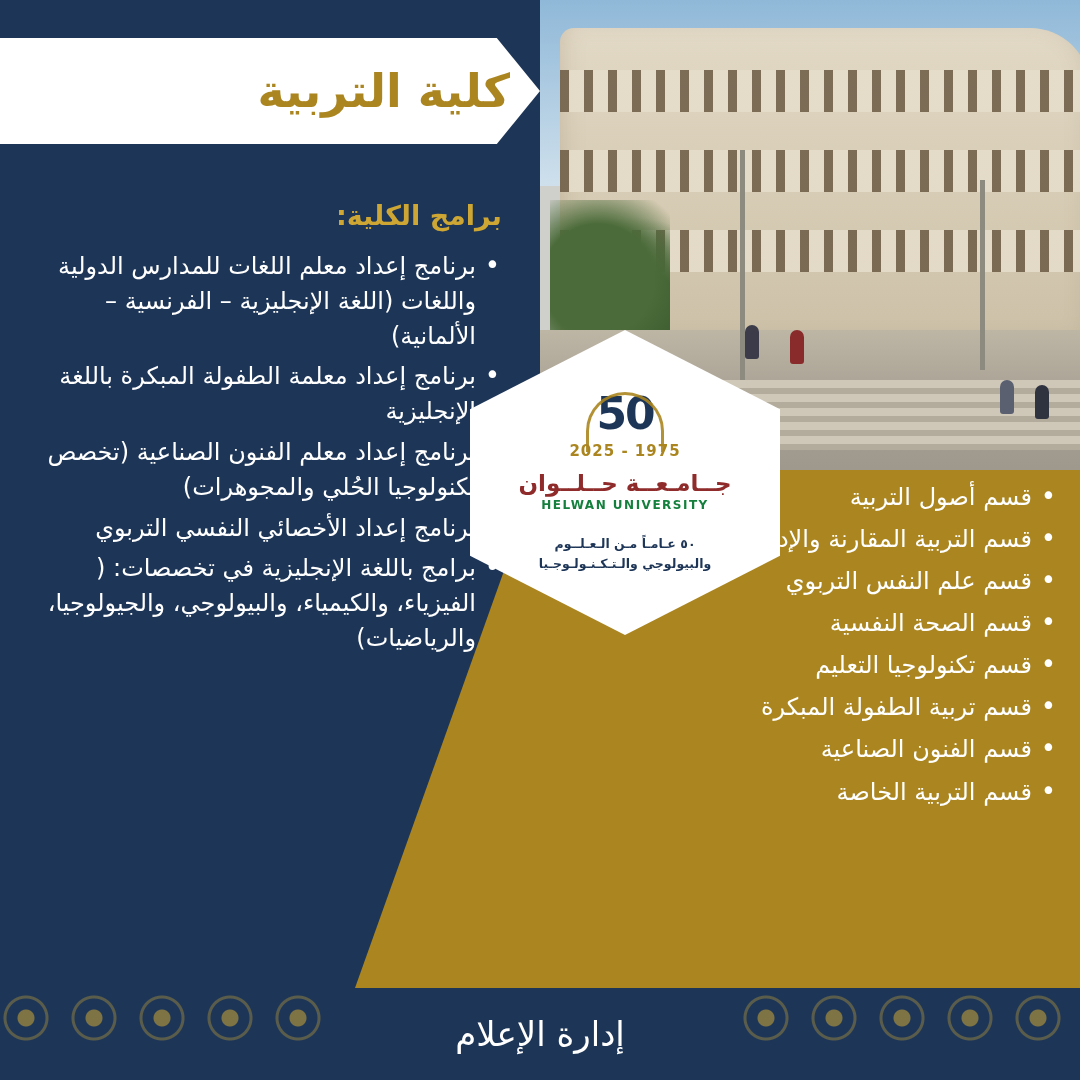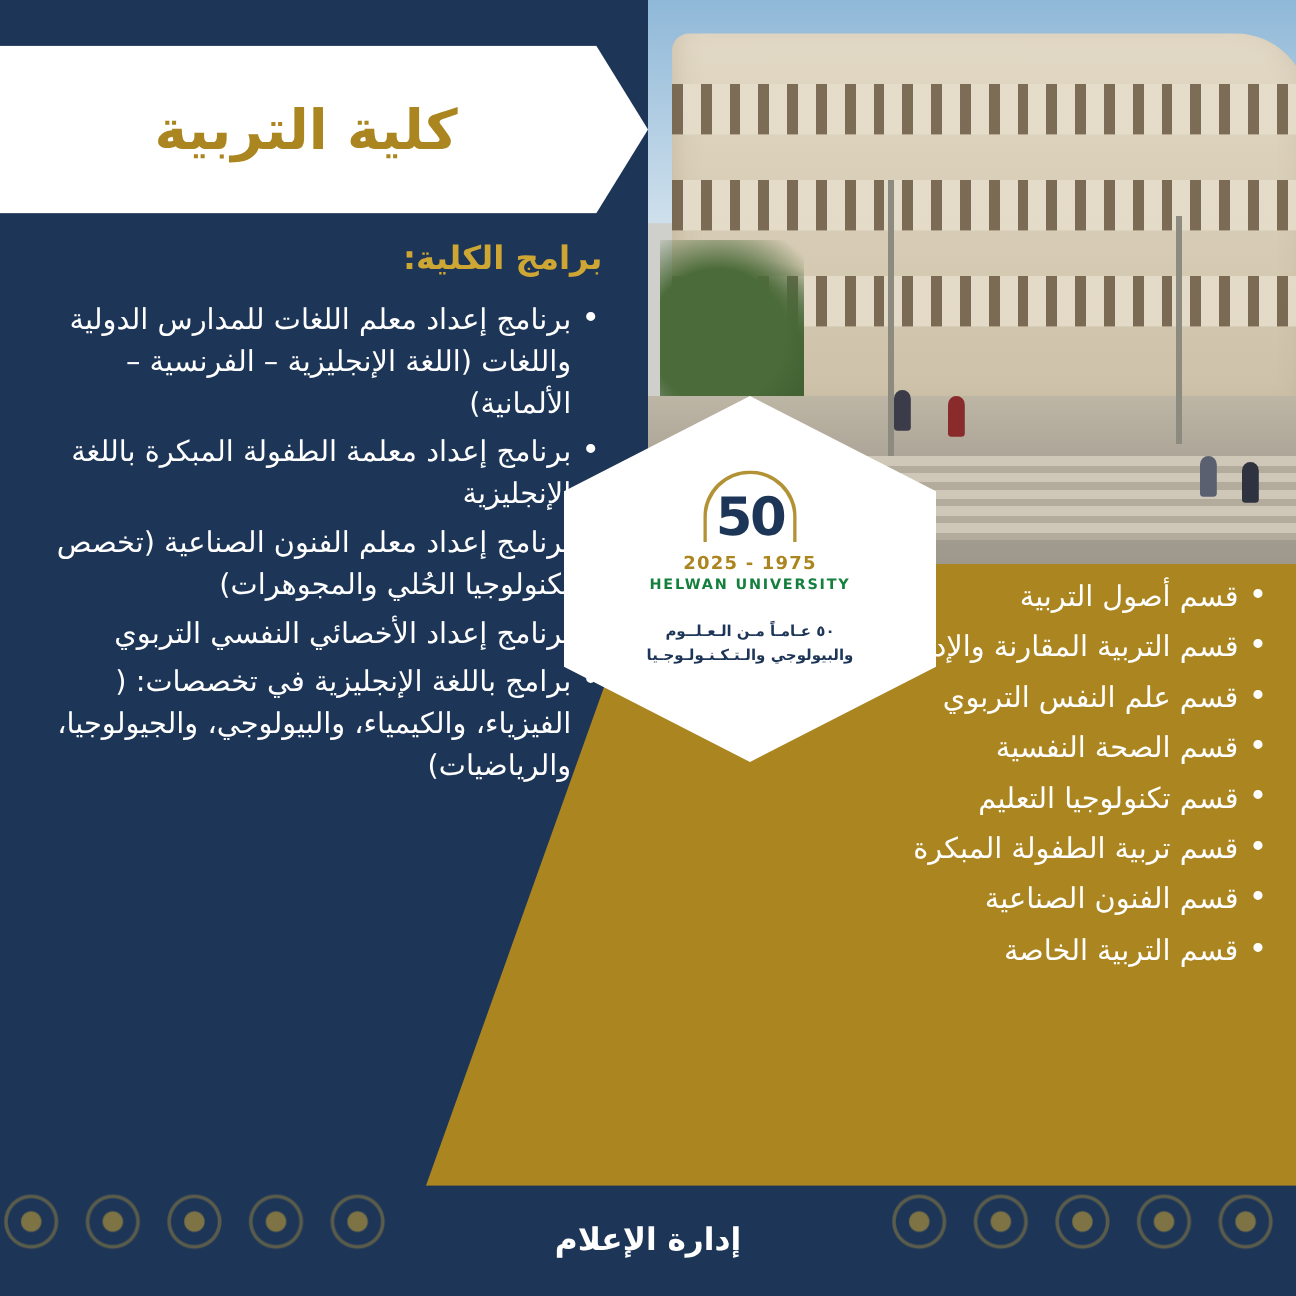--- a/index.html
+++ b/index.html
@@ -77,24 +77,24 @@
     right: 540px; top: 470px;
     width: 200px; height: 560px;
     background: #ab8620;
     clip-path: polygon(100% 0, 100% 100%, 0 100%);
   }
 
   
   .ribbon {
     position: absolute;
     left: 0; top: 38px;
-    width: 540px; height: 140px;
+    width: 540px; height: 106px;
     background: #ffffff;
     clip-path: polygon(0 0, 92% 0, 100% 50%, 92% 100%, 0 100%);
-    display: flex; align-items: center; justify-content: center;
+    display: flex; align-items: center; 
   }
   .ribbon h1 {
     font-size: 46px; font-weight: 700; color: #ab8620;
     letter-spacing: 0; padding-right: 30px;
   }
 
   
   .left {
     position: absolute; left: 0; top: 200px; width: 530px;
     padding: 0 28px 0 18px;
@@ -181,21 +181,21 @@
       radial-gradient(circle 9px at 26px 30px, rgba(205,166,52,.55) 0 8px, transparent 9px),
       radial-gradient(circle 22px at 26px 30px, transparent 0 19px, rgba(205,166,52,.35) 20px 22px, transparent 23px),
       radial-gradient(circle 9px at 94px 62px, rgba(205,166,52,.55) 0 8px, transparent 9px),
       radial-gradient(circle 22px at 94px 62px, transparent 0 19px, rgba(205,166,52,.35) 20px 22px, transparent 23px);
     background-size: 68px 92px;
   }
   .bottom .pattern.l { left: 0; }
   .bottom .pattern.r { right: 0; }
   .bottom h3 {
     position: relative;
-    color: #ffffff; font-size: 26px; font-weight: 700;
+    color: #ffffff; font-size: 34px; font-weight: 400;
   }
 </style>
 </head>
 <body>
 
 <div id="poster">
 
   <div class="photo">
     <div class="sky"></div>
     <div class="bldg">
@@ -242,20 +242,21 @@
       <li>قسم تربية الطفولة المبكرة</li>
       <li>قسم الفنون الصناعية</li>
       <li>قسم التربية الخاصة</li>
     </ul>
   </div>
 
   <div class="hex">
     <div class="arch"></div>
     <div class="fifty">50</div>
     <div class="years">1975 - 2025</div>
+    <div class="ar-name">جــامـعــة حــلــوان</div>
     <div class="en-name">HELWAN UNIVERSITY</div>
     <div class="tag">٥٠ عـامـاً مـن الـعـلــوم</div>
     <div class="tag" style="margin-top:1px">والبيولوجي والـتـكـنـولـوجـيا</div>
   </div>
 
   <div class="bottom">
     <div class="pattern l"></div>
     <div class="pattern r"></div>
     <h3>إدارة الإعلام</h3>
   </div>

